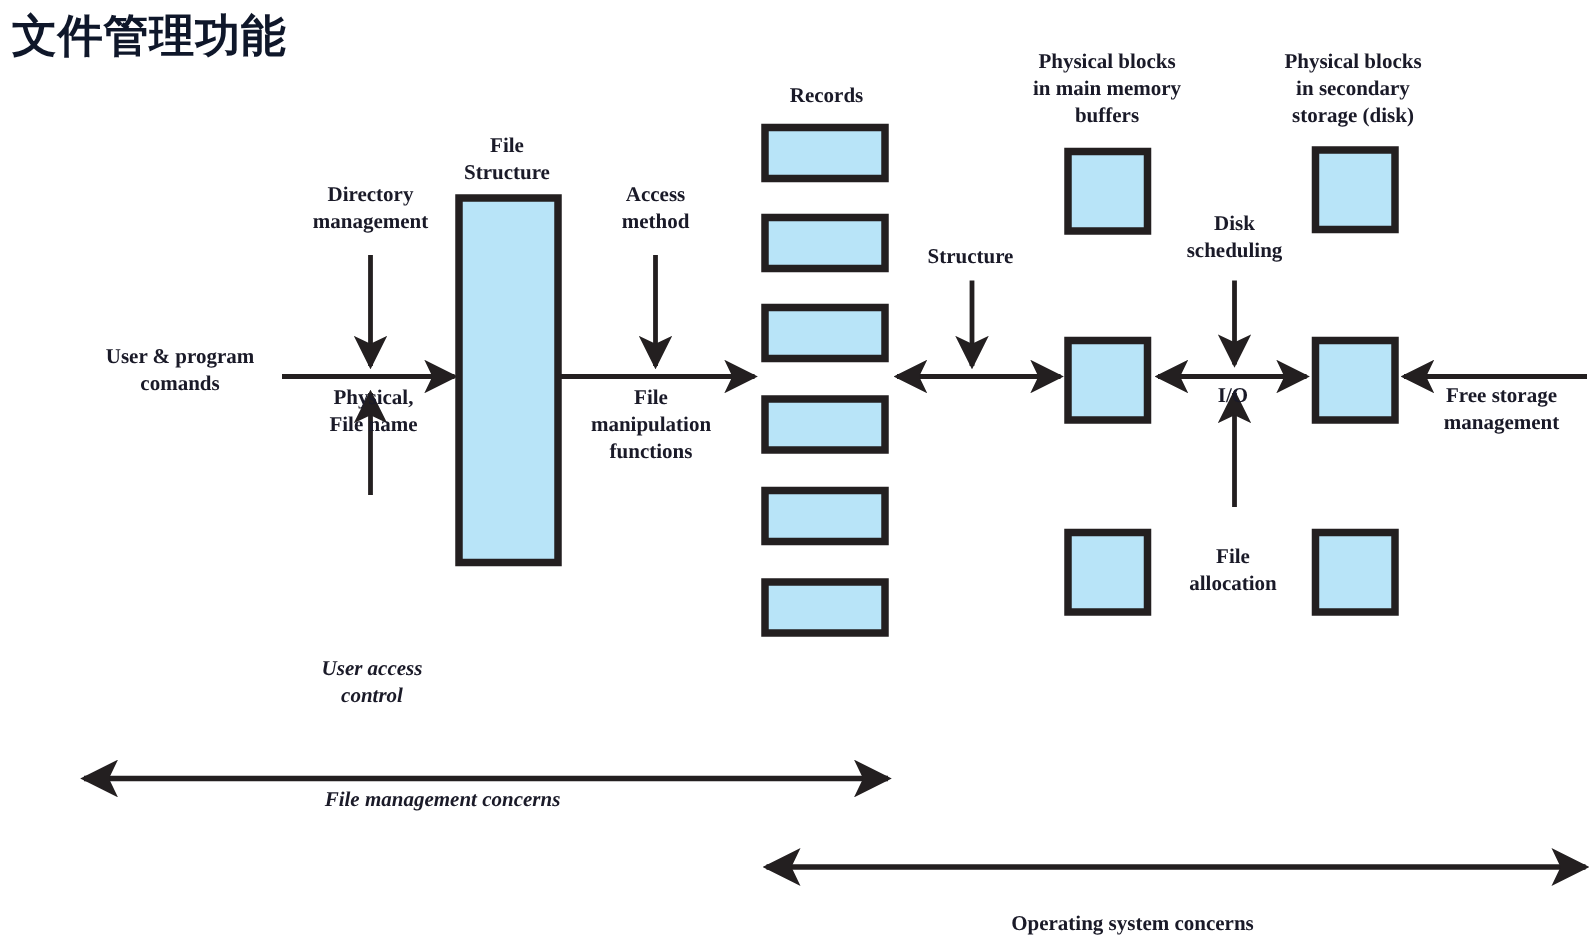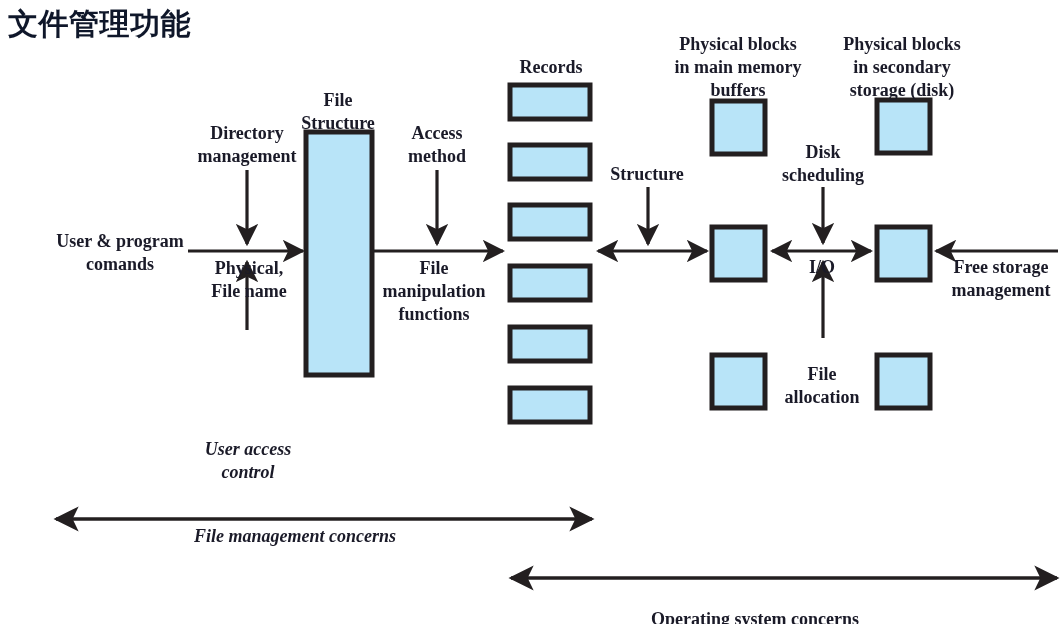--- a/index.html
+++ b/index.html
@@ -24,21 +24,21 @@
   }
   #diagram-canvas {
     position: absolute;
     left: 0; top: 0;
     width: 1064px; height: 624px;
   }
   .lbl {
     position: absolute;
     font-family: "Liberation Serif", "DejaVu Serif", serif;
     font-weight: bold;
-    font-size: 18px;
+    font-size: 14px;
     color: #1a1a28;
     text-align: center;
     line-height: 1.28;
     white-space: pre-line;
     transform: translateX(-50%);
   }
 </style>
 </head>
 <body>
 

